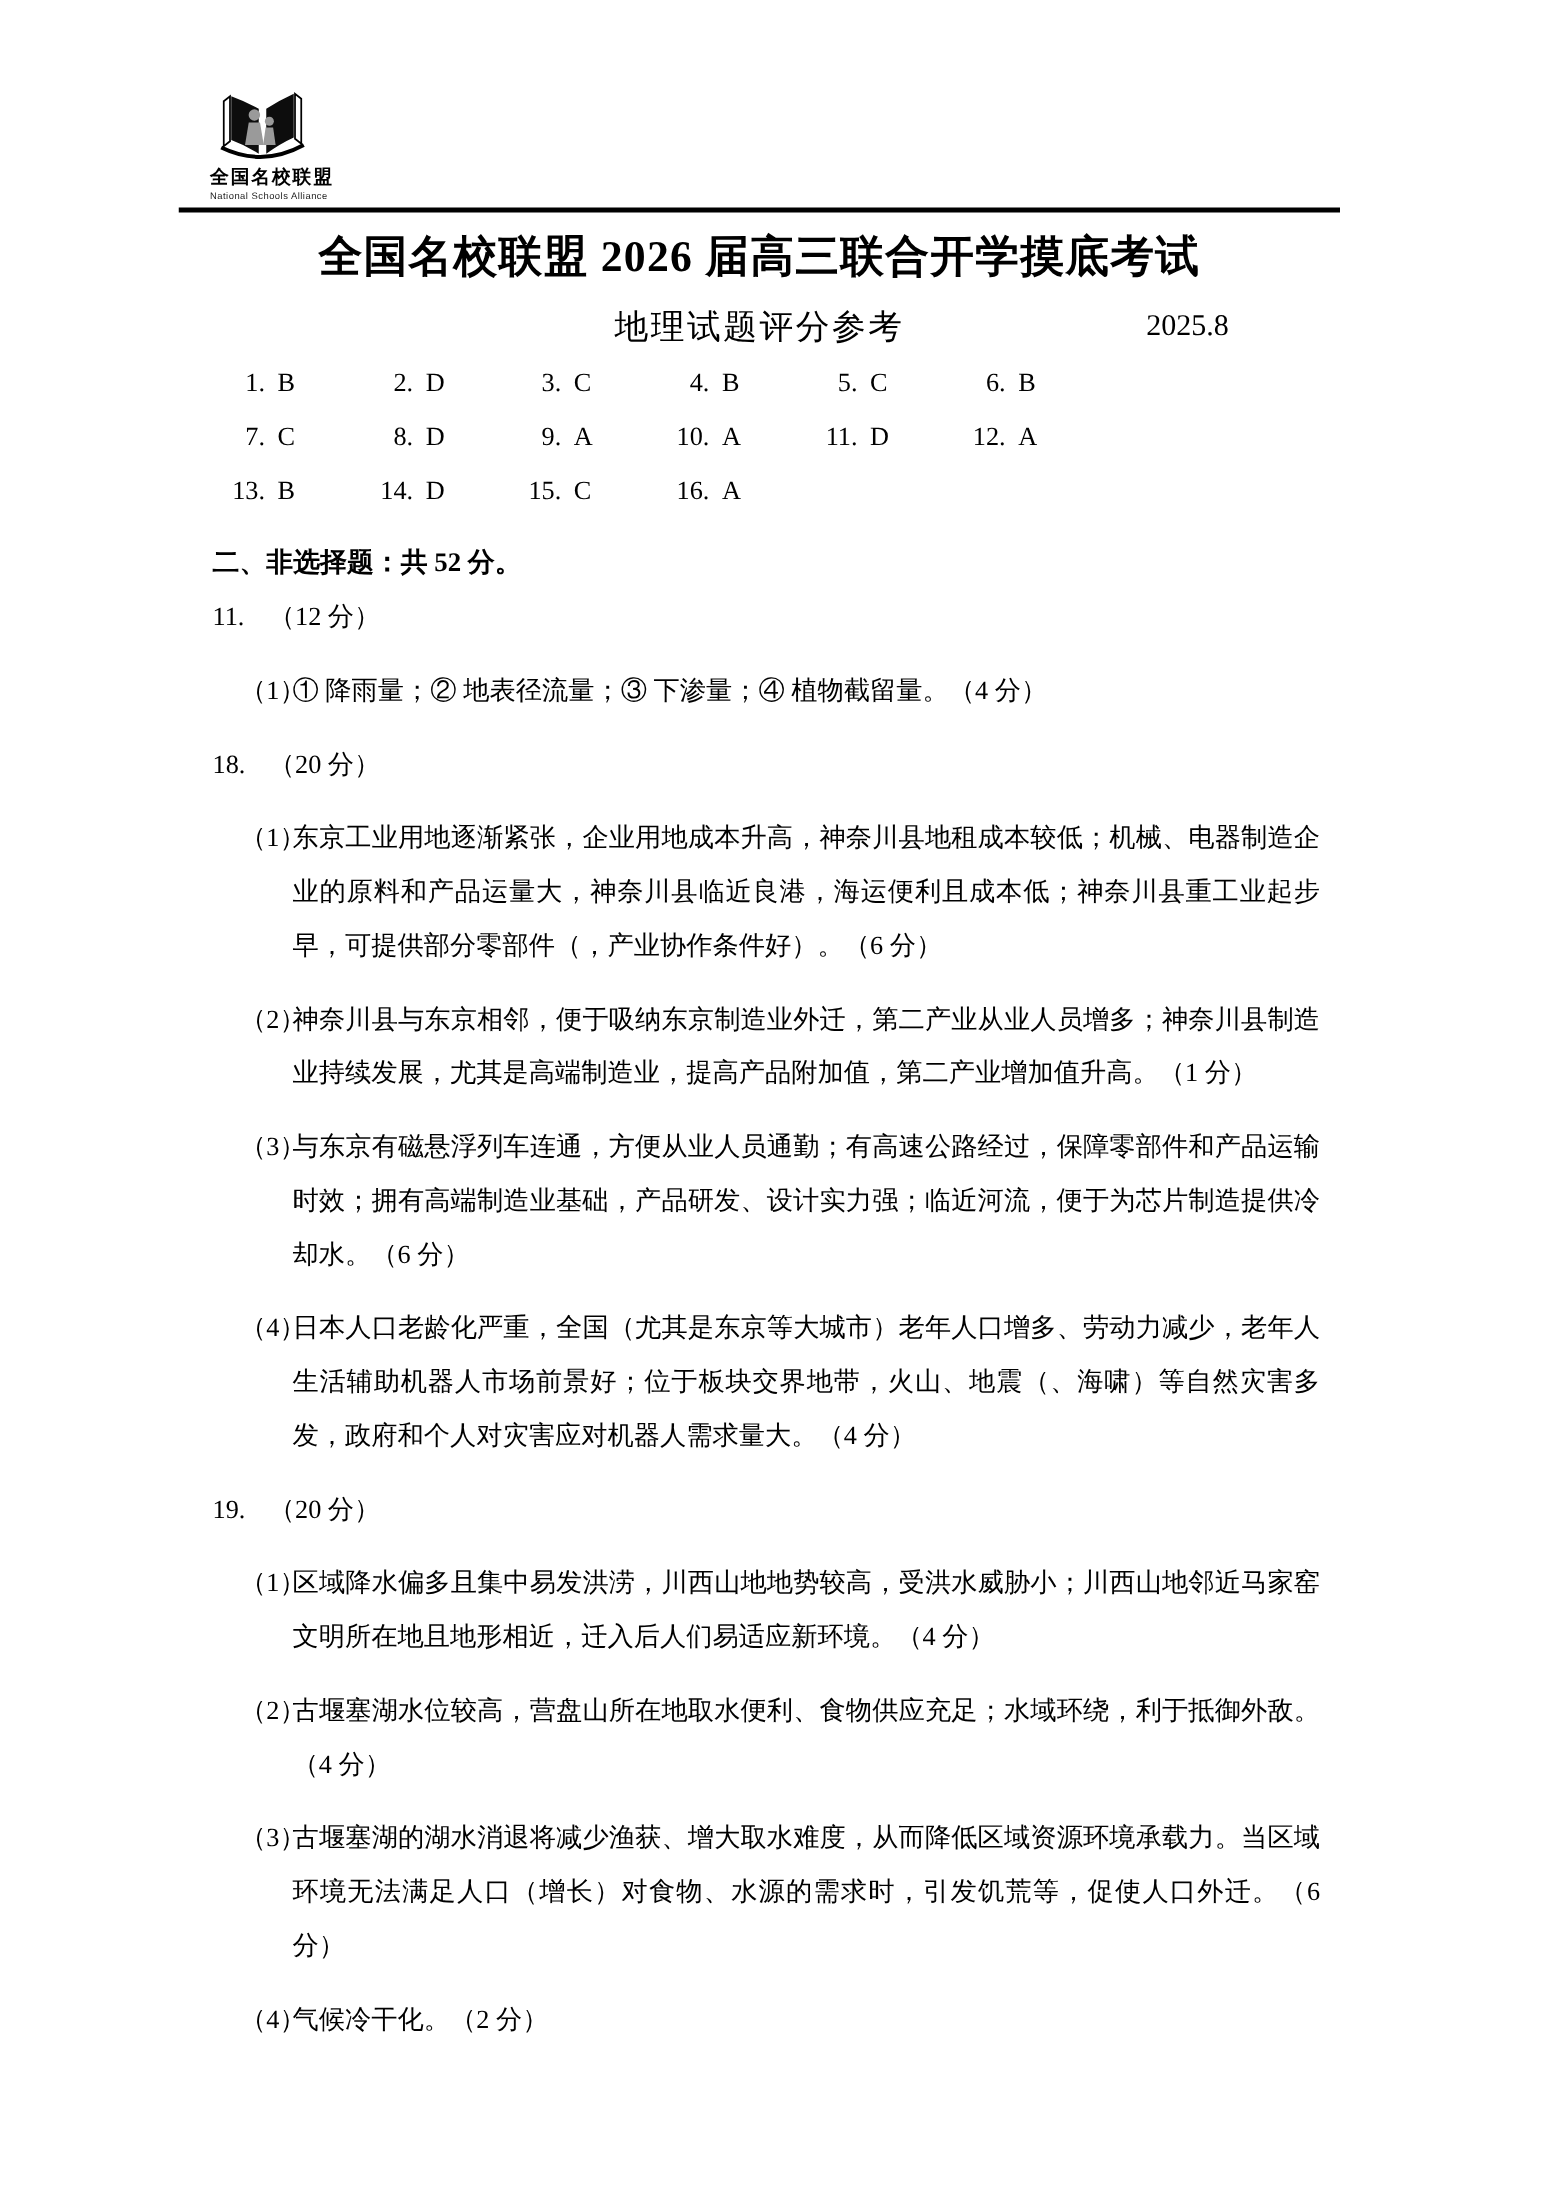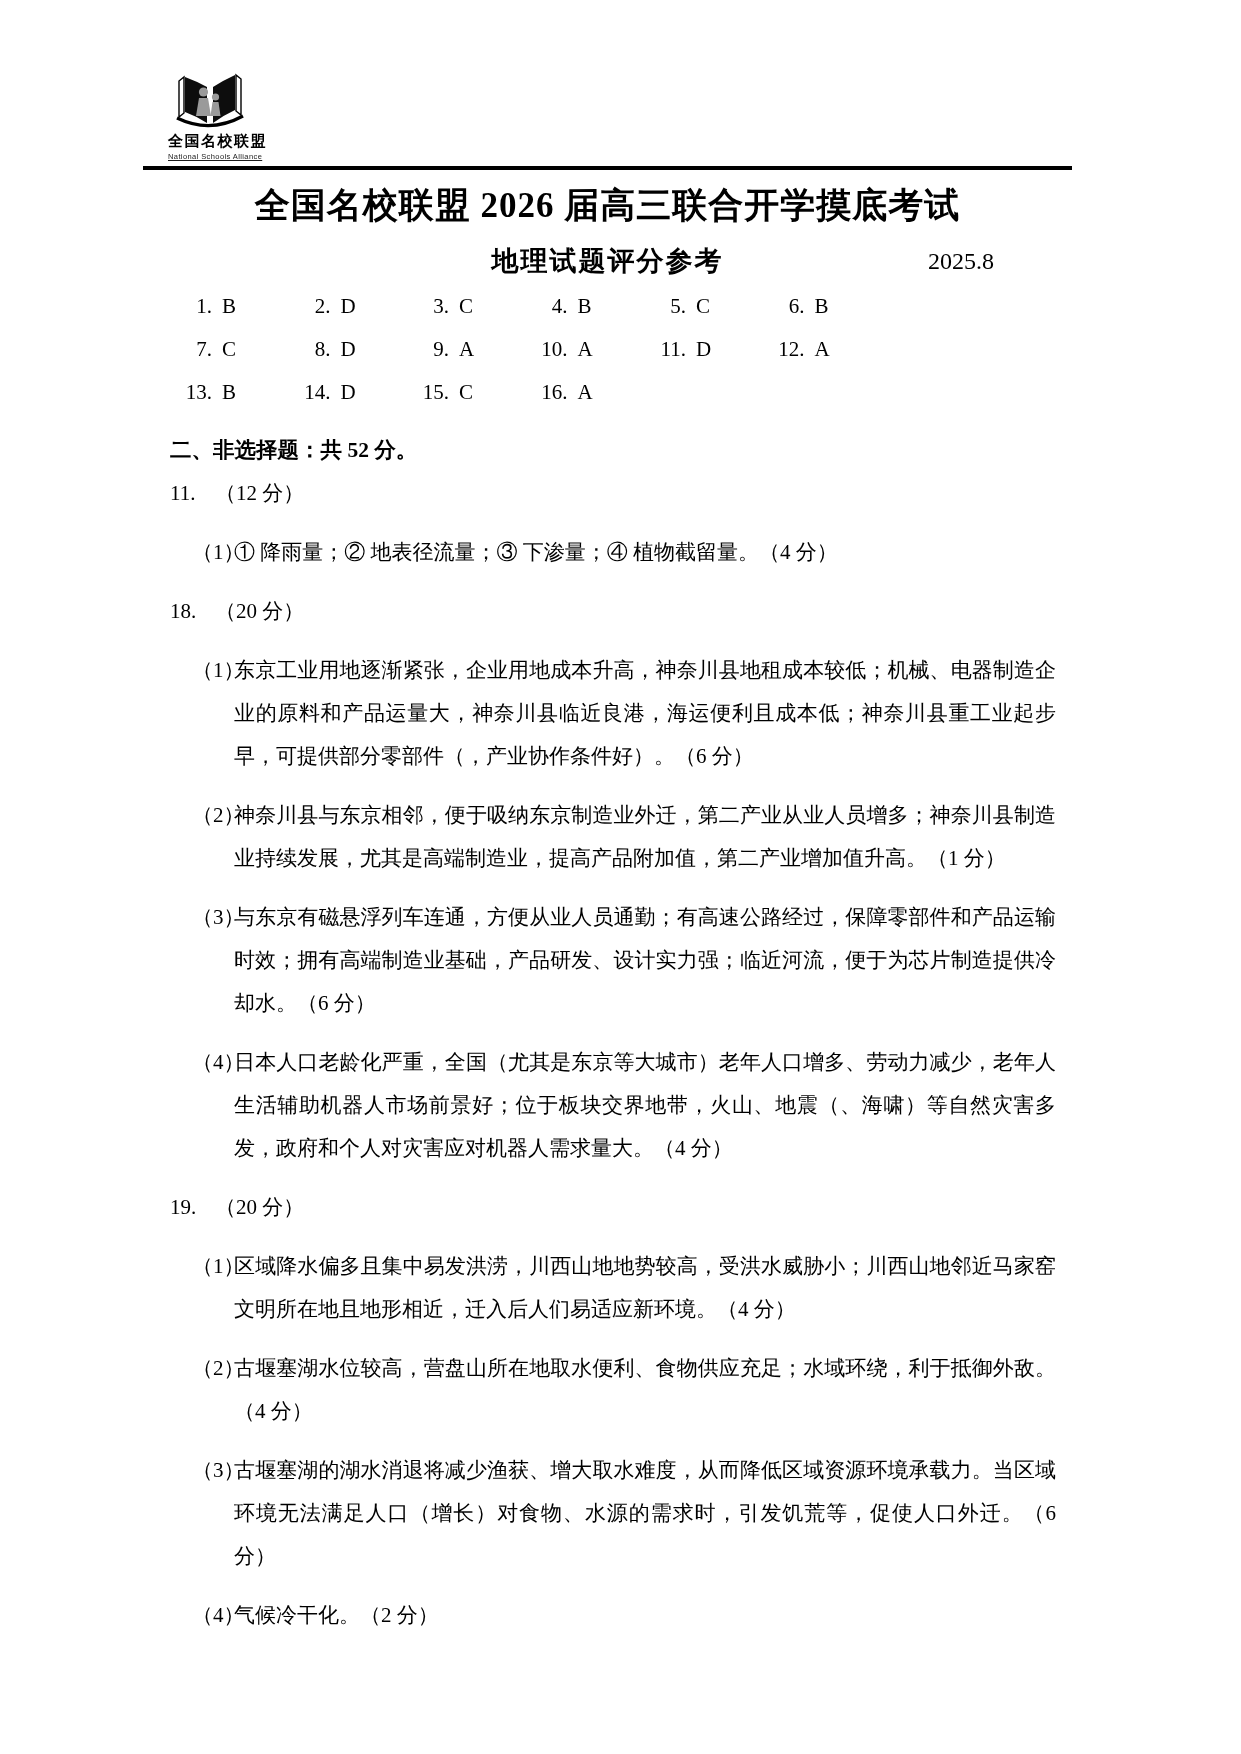--- a/index.html
+++ b/index.html
@@ -10,27 +10,27 @@
   }
   .page{position:relative;width:1241px;height:1754px;box-sizing:border-box;
         padding:72px 169px 48px 143px;overflow:hidden;}
 
   
   .logo{margin-left:25px;width:150px;}
   .logo-book{display:block;margin-left:6px;}
   .logo-cn{font-family:"Liberation Sans","DejaVu Sans",sans-serif;font-weight:bold;
            font-size:15px;letter-spacing:1.5px;margin-top:2px;}
   .logo-en{font-family:"Liberation Sans","DejaVu Sans",sans-serif;font-size:7.5px;
-           color:#1a1a1a;margin-top:1px;letter-spacing:0.4px;text-decoration:underline;}
+           color:#1a1a1a;margin-top:1px;letter-spacing:0.4px;}
   .rule{height:4px;background:#000;margin-top:5px;}
 
   h1.title{margin:12px 0 0;text-align:center;font-size:35px;font-weight:bold;letter-spacing:1px;}
   .subtitle-row{position:relative;margin-top:14px;height:42px;}
-  h2.subtitle{margin:0;text-align:center;font-size:27px;font-weight:bold;letter-spacing:2px;}
-  .date{position:absolute;right:78px;top:5px;font-size:24px;font-weight:normal;}
+  h2.subtitle{margin:0;text-align:center;font-size:27px;font-weight:normal;letter-spacing:2px;}
+  .date{position:absolute;right:89px;top:5px;font-size:24px;font-weight:normal;}
 
   
   .sec-heading{margin:0;margin-left:27px;font-size:21.5px;font-weight:bold;line-height:43px;}
   .mc-head{margin-top:55px;}
   .sec2{margin-top:15px;}
 
   
   .mc-row{margin-left:35px;display:flex;line-height:43px;font-size:21px;}
   .mc-cell{width:118.5px;display:flex;flex:0 0 auto;}
   .mc-num{width:34px;text-align:right;flex:0 0 auto;}

